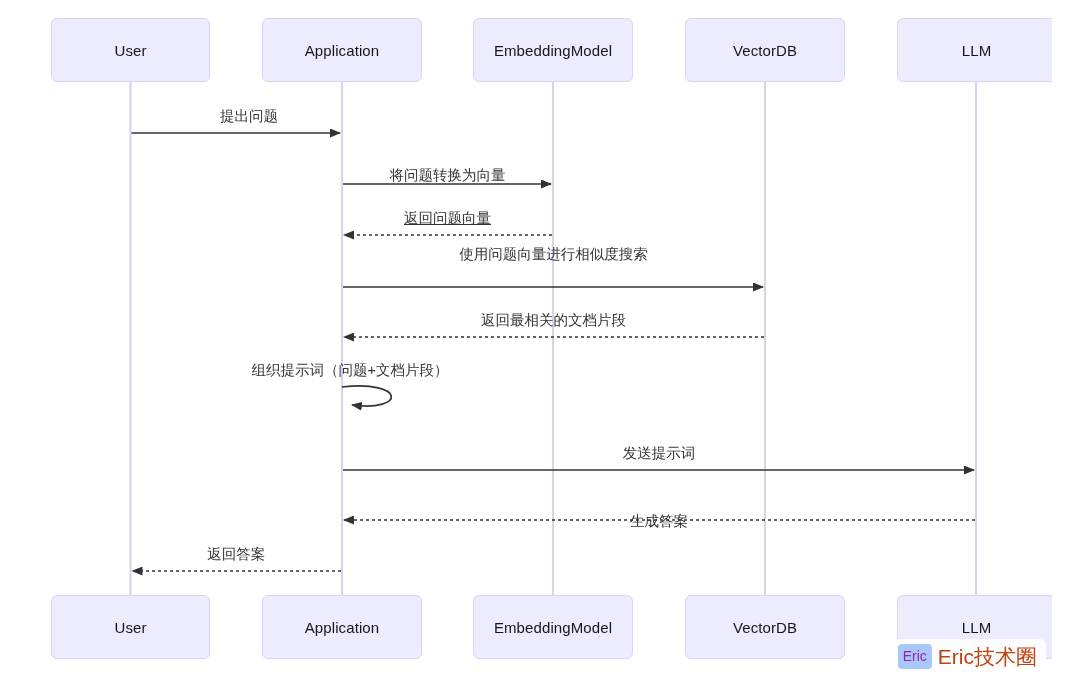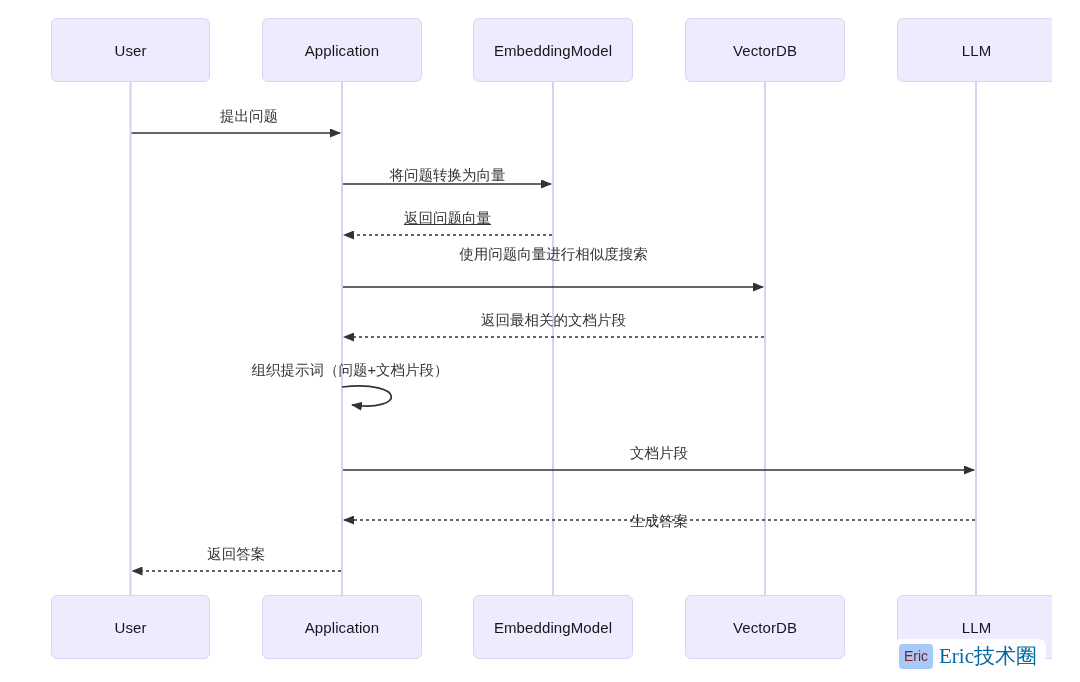--- a/index.html
+++ b/index.html
@@ -56,32 +56,32 @@
     bottom: 8px;
     display: flex;
     align-items: center;
     gap: 6px;
     background: rgba(255,255,255,0.86);
     border-radius: 6px;
     padding: 5px 9px 5px 5px;
   }
   #wm-badge {
     background: #a8c8f8;
-    color: #7f1d1d;
+    color: #a21caf;
     font-size: 14px;
     line-height: 1;
     padding: 5px 5px 6px 5px;
     border-radius: 4px;
     font-family: "Liberation Sans", "DejaVu Sans", sans-serif;
   }
   #wm-text {
-    color: #0369a1;
+    color: #c2410c;
     font-size: 21px;
     line-height: 1;
-    font-family: Liberation Serif, serif;
+    font-family: Liberation Sans, sans-serif;
     white-space: nowrap;
   }
 </style>
 </head>
 <body>
 
 <div id="diagram">
 
   <svg id="svg-layer" viewBox="0 0 1080 682" xmlns="http://www.w3.org/2000/svg">
     <defs>
@@ -143,21 +143,21 @@
         <span class="actor-label">LLM</span>
       </div>
     </div>
   <div id="labels-layer">
       <div class="msg-label" style="left: 249px; top: 107px; font-family: Liberation Mono, monospace;">提出问题</div>
       <div class="msg-label" style="left: 447.5px; top: 166px; text-align: right;">将问题转换为向量</div>
       <div class="msg-label" style="left: 447.5px; top: 209px; text-decoration: underline;">返回问题向量</div>
       <div class="msg-label" style="left: 553.5px; top: 245px;">使用问题向量进行相似度搜索</div>
       <div class="msg-label" style="left: 553.5px; top: 311px;">返回最相关的文档片段</div>
       <div class="msg-label" style="left: 342px; top: 361px; margin-left: 8px;">组织提示词（问题+文档片段）</div>
-      <div class="msg-label" style="left: 659px; top: 444px;">文档片段</div>
+      <div class="msg-label" style="left: 659px; top: 444px;">发送提示词</div>
       <div class="msg-label" style="left: 659px; top: 512px;">生成答案</div>
       <div class="msg-label" style="left: 236.25px; top: 545px; text-align: right;">返回答案</div>
     </div>
 
   <div id="watermark">
     <span id="wm-badge">Eric</span>
     <span id="wm-text">Eric技术圈</span>
   </div>
 
 </div>

